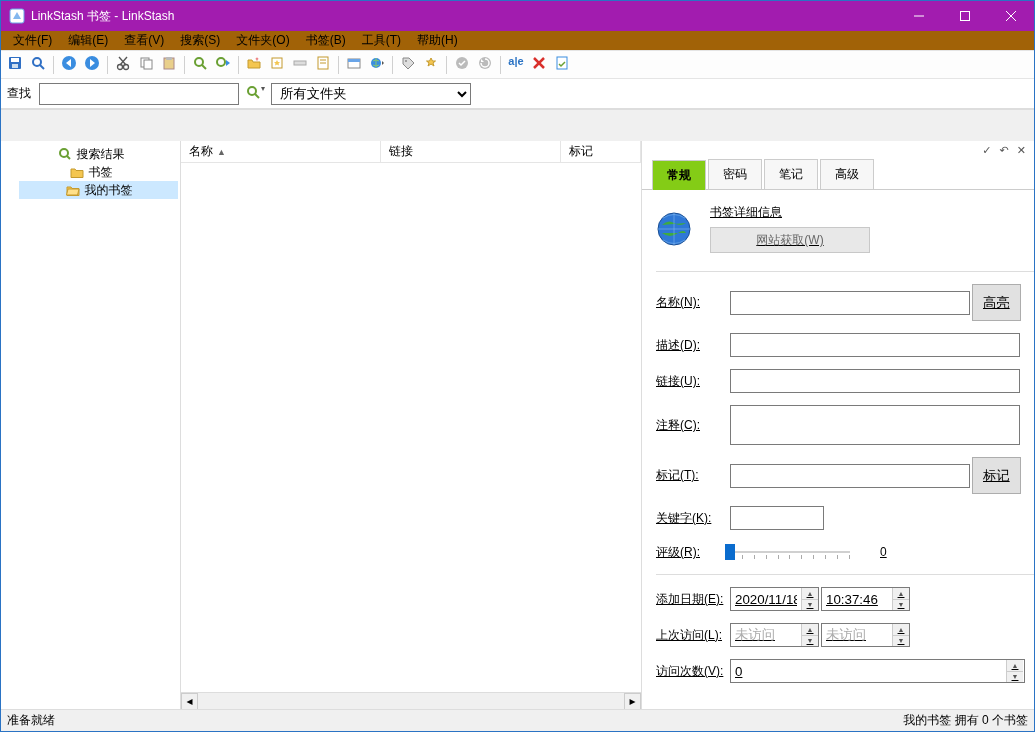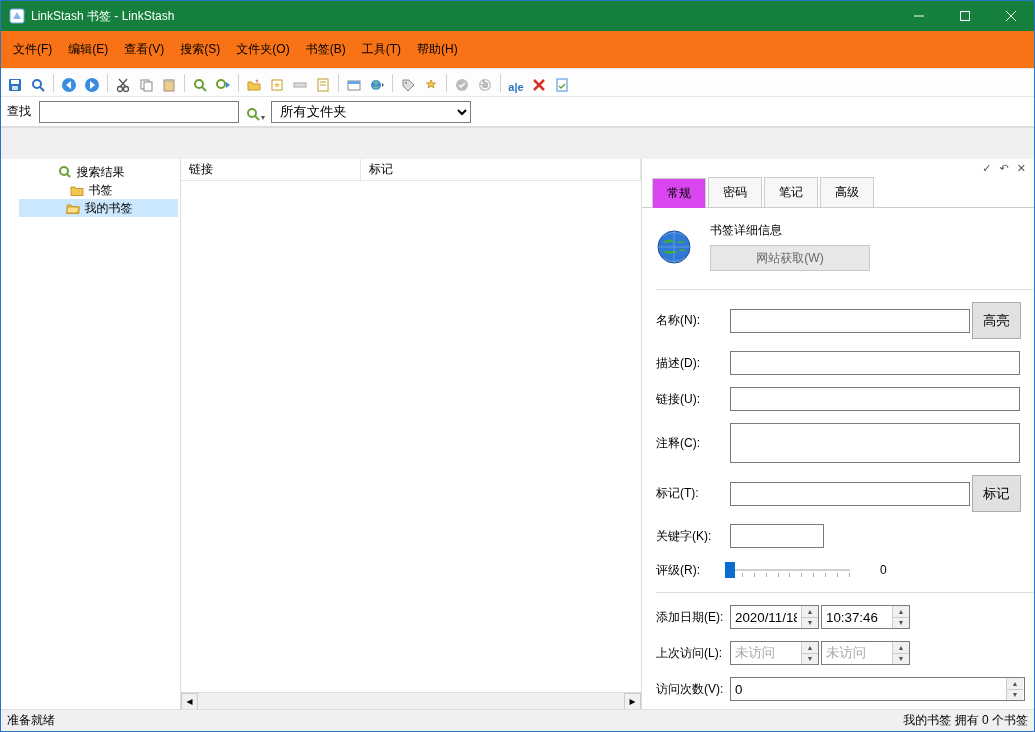--- a/index.html
+++ b/index.html
@@ -1,32 +1,32 @@
 <!DOCTYPE html>
 <html><head>
 <meta charset="utf-8">
 <style>
 * { box-sizing: border-box; margin: 0; padding: 0; font-family: "Microsoft YaHei", "Segoe UI", Tahoma, sans-serif; }
 body { width: 1035px; height: 732px; overflow: hidden; background: #fff; font-size: 12px; color: #000; display: flex; flex-direction: column; border: 1px solid #2a73c4; }
 
 
-.titlebar { height: 30px; background: #15803d; color: #fff; display: flex; align-items: center; padding: 0 0 0 8px; }
+.titlebar { height: 30px; background: #a21caf; color: #fff; display: flex; align-items: center; padding: 0 0 0 8px; }
 .titlebar .app-icon { width: 16px; height: 16px; margin-right: 6px; display: inline-flex; align-items: center; justify-content: center; }
 .titlebar .title-text { flex: 0 0 auto; }
 .titlebar .spacer { flex: 1; }
 .winbtn { width: 46px; height: 30px; display: flex; align-items: center; justify-content: center; cursor: pointer; }
 .winbtn svg { stroke: #fff; fill: none; }
 
 
-.menubar { height: 38px; background: #f97316; display: flex; align-items: center; padding: 0 4px; border-bottom: 1px solid #e5e5e5; }
+.menubar { height: 20px; background: #a16207; display: flex; align-items: center; padding: 0 4px; border-bottom: 1px solid #e5e5e5; }
 .menubar .menuitem { padding: 2px 8px; cursor: pointer; }
 
 
 .toolbar { height: 28px; background: #fdfdfd; display: flex; align-items: center; padding: 2px 4px; border-bottom: 1px solid #e5e5e5; gap: 3px; }
-.tb-btn { width: 20px; height: 20px; display: flex; align-items: flex-end; justify-content: center; cursor: pointer; border-radius: 2px; }
+.tb-btn { width: 20px; height: 20px; display: flex; align-items: flex-start; justify-content: center; cursor: pointer; border-radius: 2px; }
 .tb-sep { width: 1px; height: 18px; background: #d0d0d0; margin: 0 2px; }
 
 
 .searchbar { height: 30px; background: #fff; display: flex; align-items: center; padding: 2px 6px; border-bottom: 1px solid #ddd; gap: 6px; }
 .searchbar label { margin-right: 2px; }
 .searchbar .search-input { width: 200px; height: 22px; border: 1px solid #7a7a7a; padding: 0 4px; }
 .searchbar select { height: 22px; border: 1px solid #7a7a7a; background: #fff; padding: 0 4px; width: 200px; }
 
 
 .top-gap { height: 32px; background: #f0f0f0; border-top: 1px solid #ddd; }
@@ -47,22 +47,22 @@
 .hscroll { height: 17px; background: #f0f0f0; border-top: 1px solid #ddd; display: flex; align-items: center; }
 .hscroll .sbtn { width: 17px; height: 17px; background: #f0f0f0; border: 1px solid #ccc; display: flex; align-items: center; justify-content: center; }
 .hscroll .track { flex: 1; height: 17px; }
 
 
 .details { width: 392px; background: #fff; display: flex; flex-direction: column; }
 .details-top { height: 18px; display: flex; justify-content: flex-end; align-items: center; gap: 8px; padding-right: 8px; color: #555; }
 .details-top span { cursor: pointer; font-size: 11px; }
 .tabs { display: flex; padding: 0 10px; }
 .tab { padding: 6px 14px; border: 1px solid #ccc; border-bottom: none; background: #f7f7f7; margin-right: 2px; cursor: pointer; font-size: 12px; }
-.tab.active { background: #d946ef; position: relative; top: 1px; }
-.tab-content { border-top: 1px solid #ccc; flex: 1; padding: 10px 0 10px 14px; overflow: auto; }
+.tab.active { background: #84cc16; position: relative; top: 1px; font-weight: bold; }
+.tab-content { border-top: 1px solid #ccc; flex: 1; padding: 10px 0 10px 14px; overflow: auto; text-decoration: underline; }
 .detail-head { display: flex; align-items: center; gap: 18px; padding: 4px 0 12px; }
 .globe { width: 36px; height: 36px; }
 .detail-head-right { display: flex; flex-direction: column; gap: 6px; }
 .wbtn { width: 160px; height: 26px; background: #e8e8e8; border: 1px solid #c8c8c8; text-align: center; line-height: 24px; cursor: pointer; color: #666; }
 .hr { border: none; border-top: 1px solid #ddd; margin: 6px 0 12px; }
 .form-row { display: flex; align-items: center; margin-bottom: 12px; gap: 2px; }
 .form-row label { width: 72px; text-align: left; white-space: nowrap; }
 .form-row input[type=text], .form-row textarea { border: 1px solid #7a7a7a; height: 24px; padding: 0 4px; background: #fff; }
 .form-row textarea { height: 40px; resize: none; }
 .form-row .txt-wide { width: 240px; }
@@ -319,20 +319,24 @@
               <path d="M2 6 h11 l-1.5 6 h-11 z" fill="#ffe08a" stroke="#c49a2f"></path>
             </svg>
           </span>
         <span>我的书签</span>
       </div>
     </div>
   </div>
 
   <div class="list-pane">
     <div class="list-header">
+      <div class="col" style="width:200px">
+          <span>名称</span>
+          <span class="sort-arrow">▲</span>
+        </div>
       <div class="col" style="width:180px">
           <span>链接</span>
         </div>
       <div class="col" style="flex:1">
           <span>标记</span>
         </div>
     </div>
     <div class="list-body"></div>
     <div class="hscroll">
       <div class="sbtn">◂</div>

